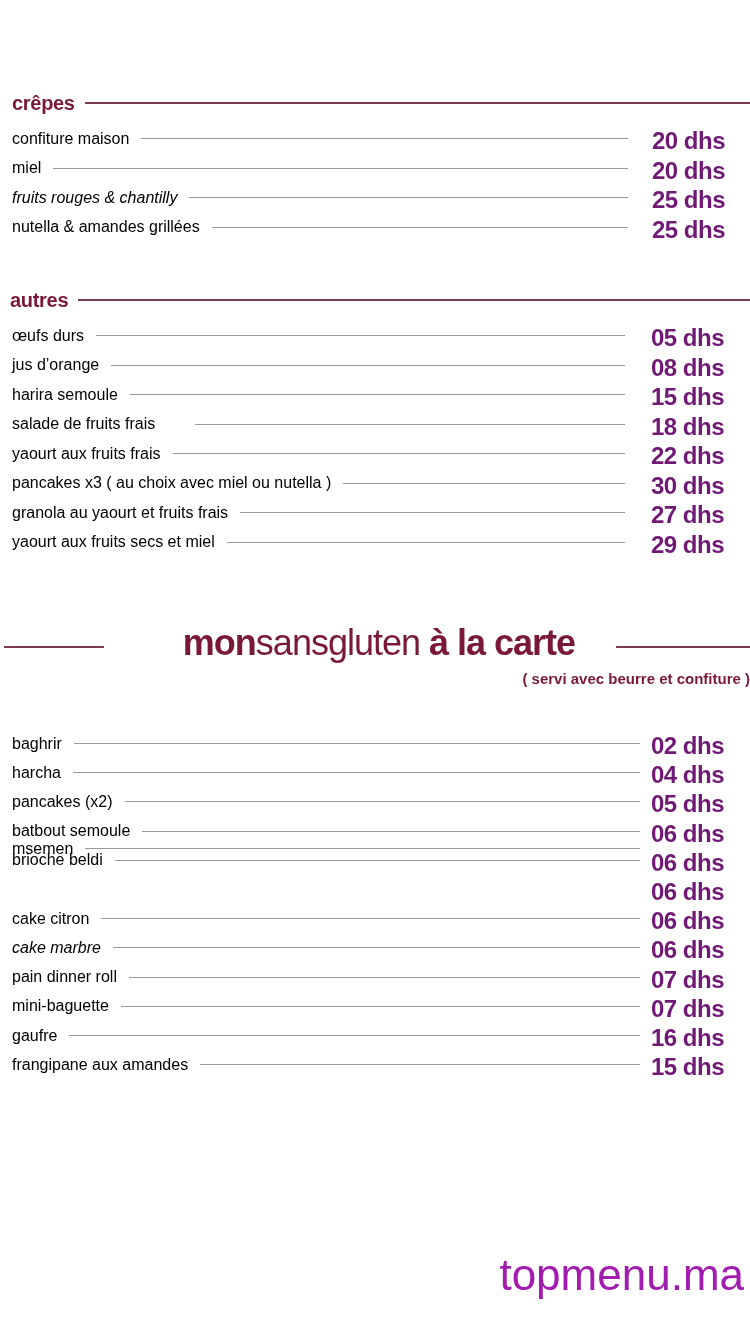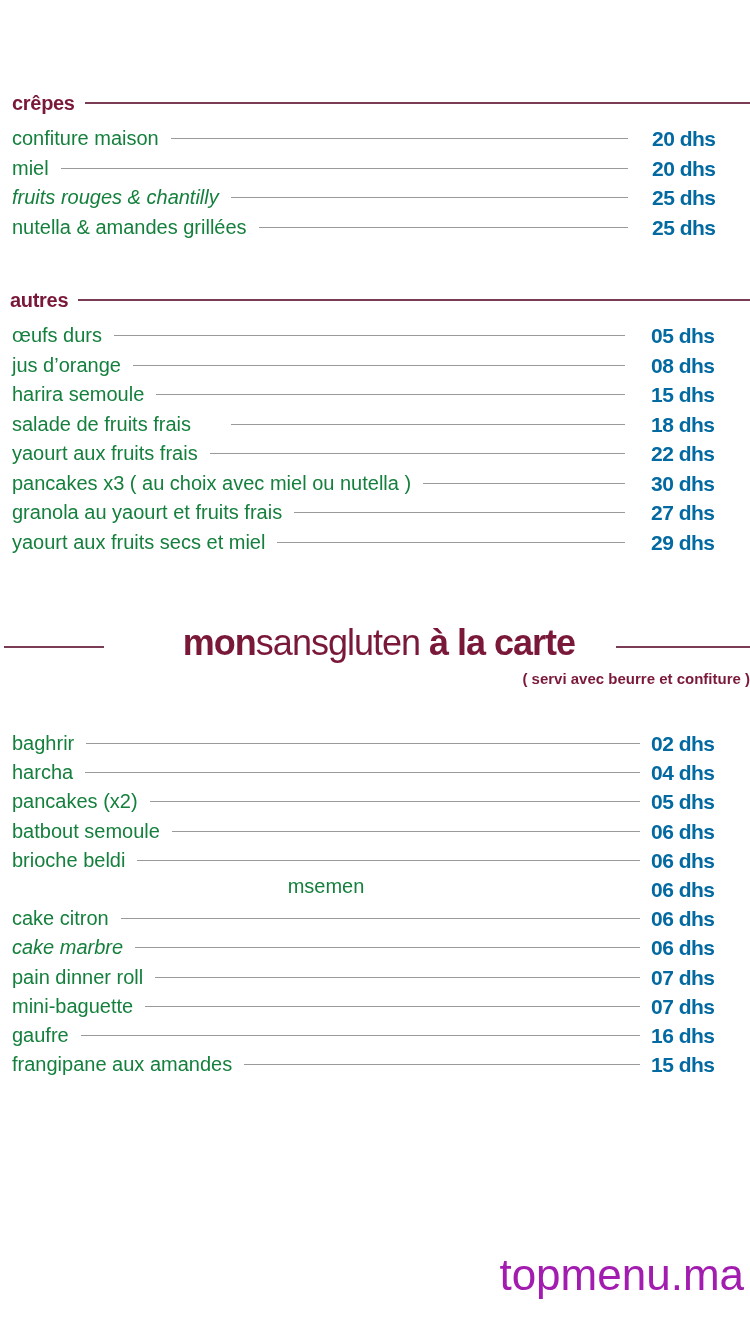--- a/index.html
+++ b/index.html
@@ -5,23 +5,23 @@
     html, body { margin: 0; padding: 0; }
     body {
       width: 750px; height: 1333px; background: #ffffff; position: relative; overflow: hidden;
       font-family: "Liberation Sans", "DejaVu Sans", sans-serif;
       color: #5a3a4c;
     }
     .sec-head { position: absolute; display: flex; align-items: center; left: 12px; right: 0; height: 26px; }
     .sec-title { font-weight: bold; font-size: 20px; color: #7a1838; letter-spacing: -0.3px; }
     .sec-rule { flex: 1; height: 2px; background: #7a3c55; margin-left: 10px; }
     .row { position: absolute; left: 12px; display: flex; align-items: center; height: 29px; }
-    .item-name { font-size: 20px; color: #15803d; white-space: nowrap; }
+    .item-name { font-size: 16px; color: #000000; white-space: nowrap; }
     .leader { flex: 1; height: 1px; background: #9a9a9a; margin-left: 12px; }
-    .price { position: absolute; font-size: 21px; font-weight: bold; color: #0369a1; white-space: nowrap; letter-spacing: -0.5px; }
+    .price { position: absolute; font-size: 24px; font-weight: bold; color: #701a75; white-space: nowrap; letter-spacing: -0.5px; }
     .banner { position: absolute; left: 4px; width: 750px; top: 622px; height: 50px; }
     .banner-rule { position: absolute; height: 2px; background: #7a3c55; top: 24px; }
     .banner-title { position: absolute; left: 0; width: 750px; text-align: center; top: 0; font-size: 36px; color: #7a1838; letter-spacing: -1px; }
     .banner-title .b { font-weight: bold; }
     .banner-sub { position: absolute; left: 0; width: 750px; text-align: right; top: 670px; font-size: 15px; font-weight: bold; color: #7a1838; }
     .watermark { position: absolute; right: 6px; top: 1250px; font-size: 44px; color: #a21caf; font-family: "Liberation Sans", sans-serif; }
   </style>
 </head>
 <body>
 
@@ -125,21 +125,21 @@
     <div class="row" style="top: 816.6px; width: 628px;">
       <span class="item-name">batbout semoule</span>
       <span class="leader"></span>
     </div>
     <span class="price" style="top: 819.6px; left: 651px;">06 dhs</span>
     <div class="row" style="top: 845.8px; width: 628px;">
       <span class="item-name">brioche beldi</span>
       <span class="leader"></span>
     </div>
     <span class="price" style="top: 848.8px; left: 651px;">06 dhs</span>
-    <div class="row" style="top: 875px; width: 628px; flex-direction: column;">
+    <div class="row" style="top: 834px; width: 628px;">
       <span class="item-name">msemen</span>
       <span class="leader"></span>
     </div>
     <span class="price" style="top: 878px; left: 651px;">06 dhs</span>
     <div class="row" style="top: 904.2px; width: 628px; text-align: right;">
       <span class="item-name">cake citron</span>
       <span class="leader"></span>
     </div>
     <span class="price" style="top: 907.2px; left: 651px;">06 dhs</span>
     <div class="row" style="top: 933.4px; width: 628px; font-style: italic;">

